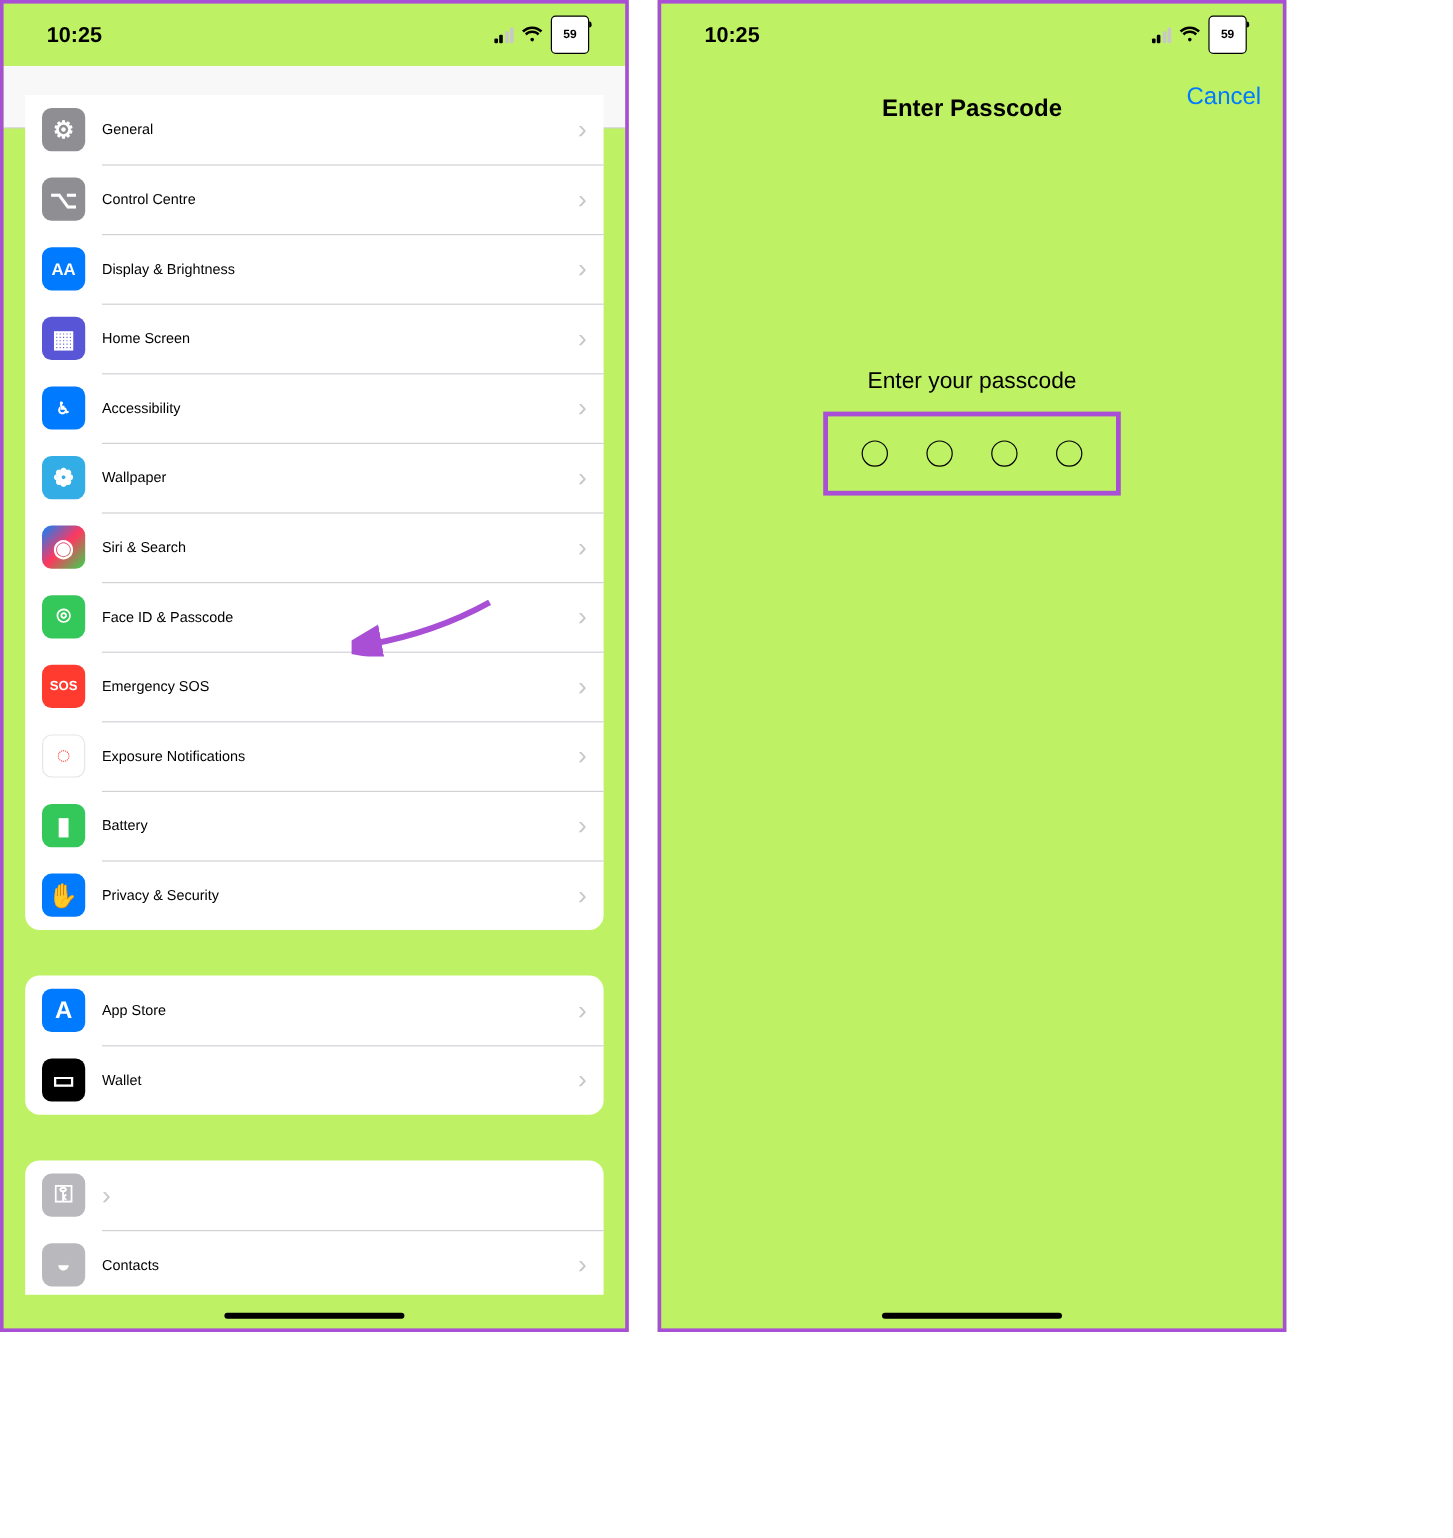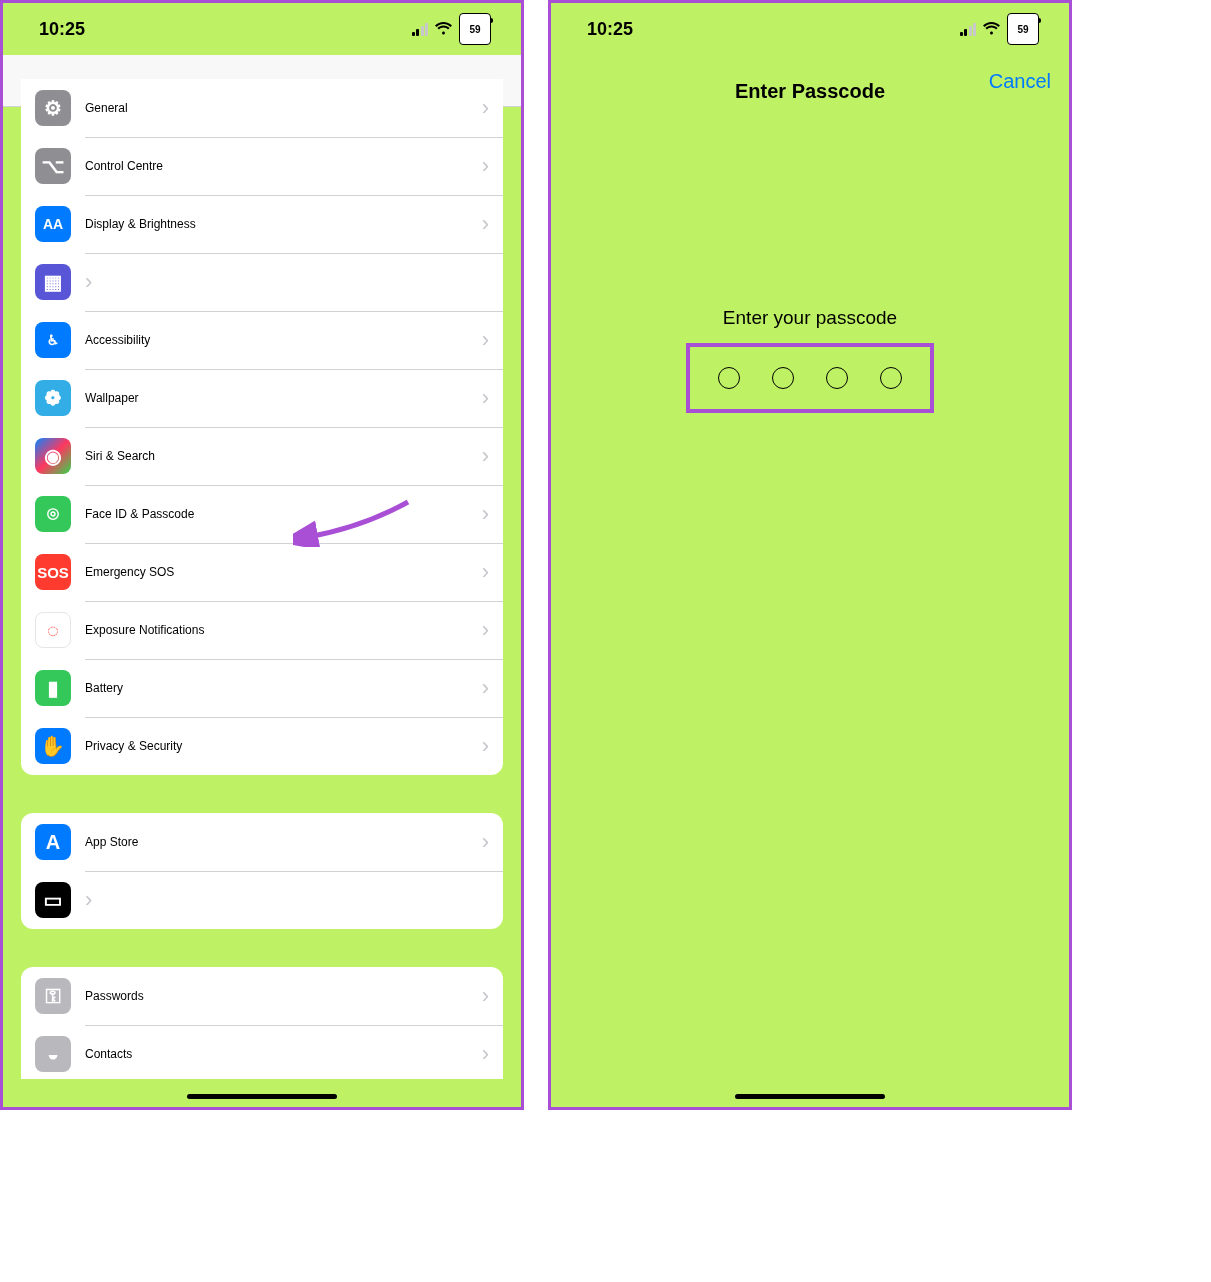--- a/index.html
+++ b/index.html
@@ -178,20 +178,21 @@
           <span class="row-label">Control Centre</span>
           <span class="chevron">›</span>
         </div>
         <div class="row">
           <span class="row-icon bg-blue" style="font-size: 14px; font-weight: 700;">AA</span>
           <span class="row-label">Display &amp; Brightness</span>
           <span class="chevron">›</span>
         </div>
         <div class="row">
           <span class="row-icon bg-indigo" style="font-size: 20px; font-weight: 700;">▦</span>
+          <span class="row-label">Home Screen</span>
           <span class="chevron">›</span>
         </div>
         <div class="row">
           <span class="row-icon bg-blue" style="font-size: 14px; font-weight: 700;">♿︎</span>
           <span class="row-label">Accessibility</span>
           <span class="chevron">›</span>
         </div>
         <div class="row">
           <span class="row-icon bg-cyan" style="font-size: 20px; font-weight: 700;">❁</span>
           <span class="row-label">Wallpaper</span>
@@ -201,21 +202,21 @@
           <span class="row-icon bg-siri" style="font-size: 20px; font-weight: 700;">◉</span>
           <span class="row-label">Siri &amp; Search</span>
           <span class="chevron">›</span>
         </div>
         <div class="row">
           <span class="row-icon bg-green" style="font-size: 20px; font-weight: 700;">⌾</span>
           <span class="row-label">Face ID &amp; Passcode</span>
           <span class="chevron">›</span>
         </div>
         <div class="row">
-          <span class="row-icon bg-red" style="font-size: 15px; font-weight: 700;">SOS</span>
+          <span class="row-icon bg-red" style="font-size: 11px; font-weight: 700;">SOS</span>
           <span class="row-label">Emergency SOS</span>
           <span class="chevron">›</span>
         </div>
         <div class="row">
           <span class="row-icon bg-white" style="font-size: 20px; font-weight: 700; color: rgb(255, 59, 48);">◌</span>
           <span class="row-label">Exposure Notifications</span>
           <span class="chevron">›</span>
         </div>
         <div class="row">
           <span class="row-icon bg-green" style="font-size: 20px; font-weight: 700;">▮</span>
@@ -229,27 +230,27 @@
         </div>
       </div>
     <div class="section" id="group2">
         <div class="row">
           <span class="row-icon bg-blue" style="font-size: 20px; font-weight: 700;">A</span>
           <span class="row-label">App Store</span>
           <span class="chevron">›</span>
         </div>
         <div class="row">
           <span class="row-icon bg-black" style="font-size: 20px; font-weight: 700;">▭</span>
+          <span class="row-label">Wallet</span>
           <span class="chevron">›</span>
         </div>
       </div>
     <div class="section" id="group3" style="margin-bottom:0;border-radius:12px 12px 0 0;">
         <div class="row">
           <span class="row-icon bg-lgray" style="font-size: 20px; font-weight: 700;">⚿</span>
-          <span class="row-label">Passwords</span>
           <span class="chevron">›</span>
         </div>
         <div class="row">
           <span class="row-icon bg-lgray" style="font-size: 20px; font-weight: 700;">◒</span>
           <span class="row-label">Contacts</span>
           <span class="chevron">›</span>
         </div>
       </div>
   </div>
   <svg class="arrow" style="left:290px;top:494px" width="120" height="50" viewBox="0 0 120 50">

